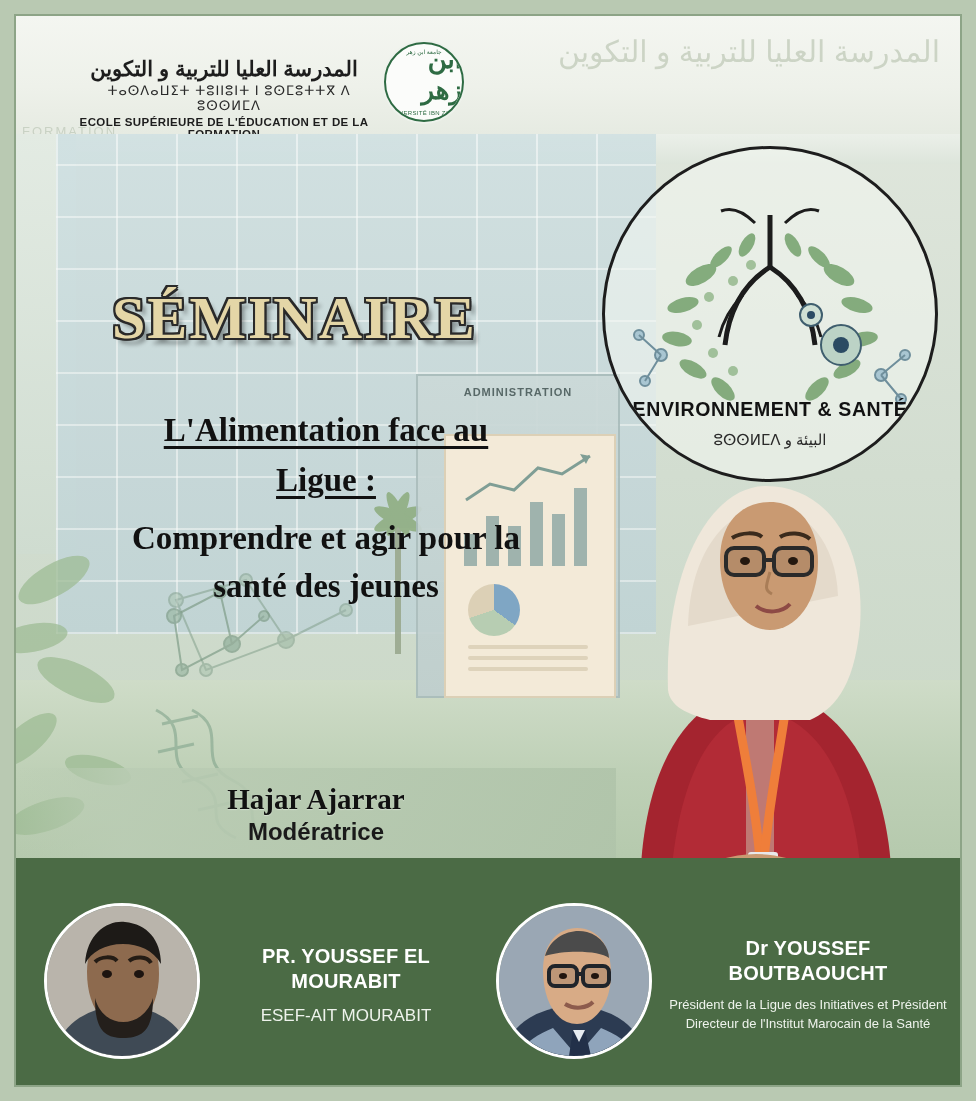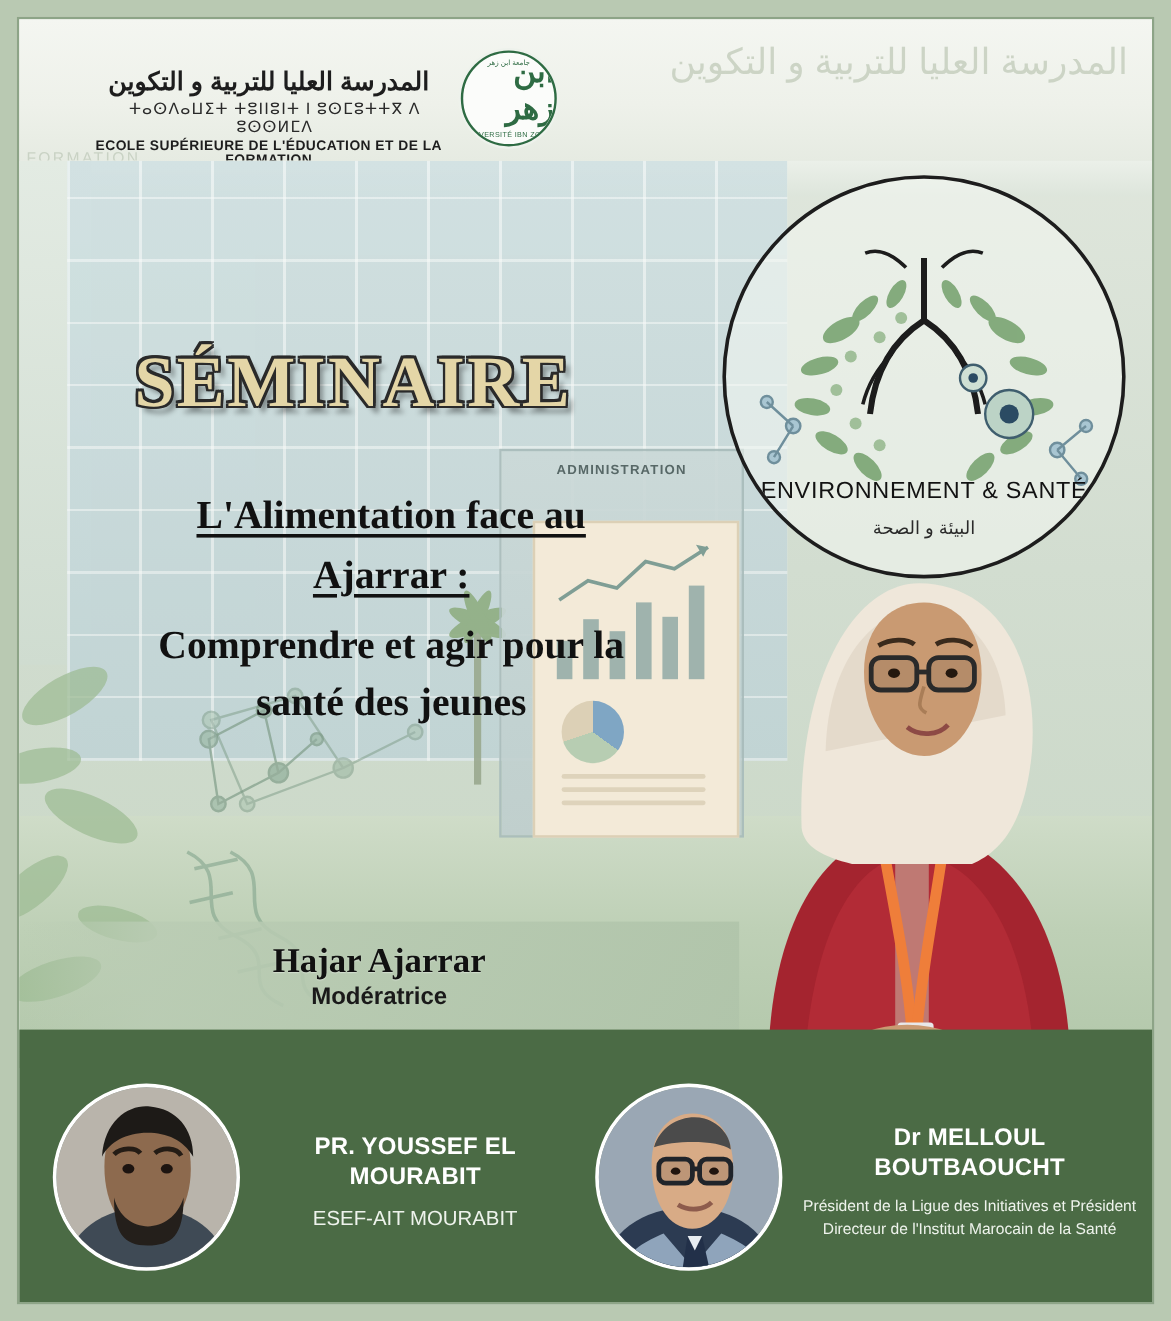--- a/index.html
+++ b/index.html
@@ -252,21 +252,21 @@
     border: 3px solid #1d1d1d;
     background: rgba(244,247,242,.55);
     overflow: hidden;
   }
   .env-logo .env-title {
     position: absolute;
     bottom: 58px;
     left: 0; right: 0;
     text-align: center;
     font-size: 19.5px;
-    font-weight: normal;
+    font-weight: bold;
     letter-spacing: .6px;
     color: #121212;
   }
   .env-logo .env-sub {
     position: absolute;
     bottom: 30px;
     left: 0; right: 0;
     text-align: center;
     font-size: 15px;
     color: #2a2a2a;
@@ -344,21 +344,21 @@
     text-align: center;
   }
   .moderator .m-name {
     font-family: Liberation Serif, serif;
     font-size: 29px;
     font-weight: bold;
     color: #111;
     text-shadow: 0 1px 1px rgba(255,255,255,.4);
   }
   .moderator .m-role {
-    font-size: 20px;
+    font-size: 24px;
     font-weight: bold;
     color: #1a1a1a;
     margin-top: 2px;
   }
 
   
   .bottom-band {
     position: absolute;
     left: 0; right: 0; bottom: 0;
     height: 227px;
@@ -559,21 +559,21 @@
           </g>
           <g stroke="#6f8f9c" stroke-width="2" fill="none">
             <circle cx="56" cy="206" r="6" fill="#a9c6d2"></circle>
             <circle cx="34" cy="186" r="5" fill="#a9c6d2"></circle>
             <circle cx="40" cy="232" r="5" fill="#a9c6d2"></circle>
             <path d="M56 206 L34 186 M56 206 L40 232"></path>
           </g>
         </svg>
         <div class="env-divider"></div>
         <div class="env-title">ENVIRONNEMENT &amp; SANTÉ</div>
-        <div class="env-sub">البيئة و الصحة</div>
+        <div class="env-sub">البيئة و ⵓⵙⵙⵍⵎⴷ</div>
       </div>
 
       <svg class="speaker-photo" viewBox="0 0 400 500" preserveAspectRatio="xMidYMax meet">
         <defs>
           <clipPath id="clipPhoto">
               <rect x="0" y="0" width="400" height="500"></rect>
             </clipPath>
         </defs>
         <g clip-path="url(#clipPhoto)">
 
@@ -607,21 +607,21 @@
 
           <ellipse cx="196" cy="484" rx="48" ry="20" fill="#c99a72"></ellipse>
           <ellipse cx="236" cy="490" rx="44" ry="18" fill="#bf8f68"></ellipse>
         </g>
       </svg>
 
       <div class="seminaire">SÉMINAIRE</div>
 
       <div class="title-block">
         <div class="title-line1">L'Alimentation face au</div>
-        <div class="title-line2">Ajarrar :</div>
+        <div class="title-line2">Ligue :</div>
         <div class="title-line3">Comprendre et agir pour la</div>
         <div class="title-line4">santé des jeunes</div>
       </div>
 
       <div class="moderator">
         <div class="m-name">Hajar Ajarrar</div>
         <div class="m-role">Modératrice</div>
       </div>
     </div>
 
@@ -661,21 +661,21 @@
             </g>
             <ellipse cx="64" cy="70" rx="4" ry="3" fill="#20140e"></ellipse>
             <ellipse cx="96" cy="70" rx="4" ry="3" fill="#20140e"></ellipse>
             <path d="M66 98 C76 104, 88 102, 94 96" stroke="#8d5b4c" stroke-width="4" fill="none"></path>
             <path d="M54 122 L78 150 L102 122 C116 128, 132 136, 138 152 L18 152 C24 136, 40 128, 54 122 Z" fill="#8fa4bb"></path>
             <path d="M74 124 L86 124 L92 150 L70 150 Z" fill="#223049"></path>
             <path d="M74 124 L86 124 L80 136 Z" fill="#e7ecf1"></path>
           </svg>
         </div>
         <div class="ptext">
-          <div class="pname">Dr MELLOUL BOUTBAOUCHT</div>
+          <div class="pname">Dr YOUSSEF BOUTBAOUCHT</div>
           <div class="paff">Président de la Ligue des Initiatives et Président Directeur de l'Institut Marocain de la Santé</div>
         </div>
       </div>
 
     </div>
 
   </div>
 </div>
 
 </body></html>

